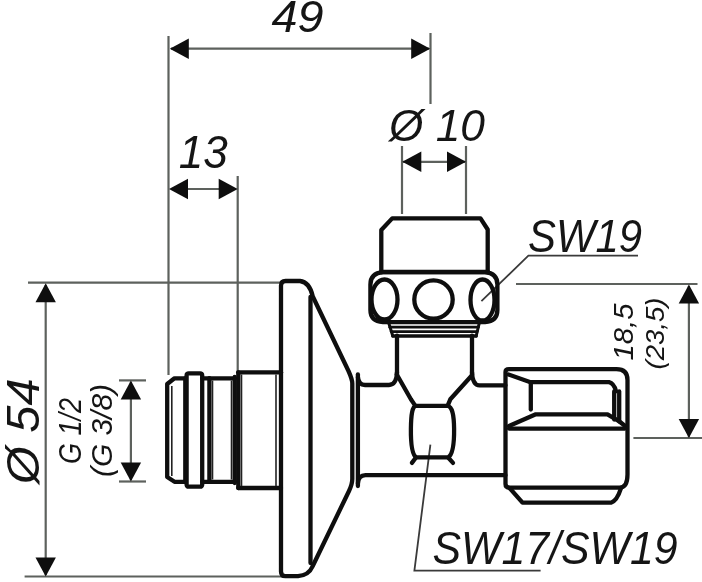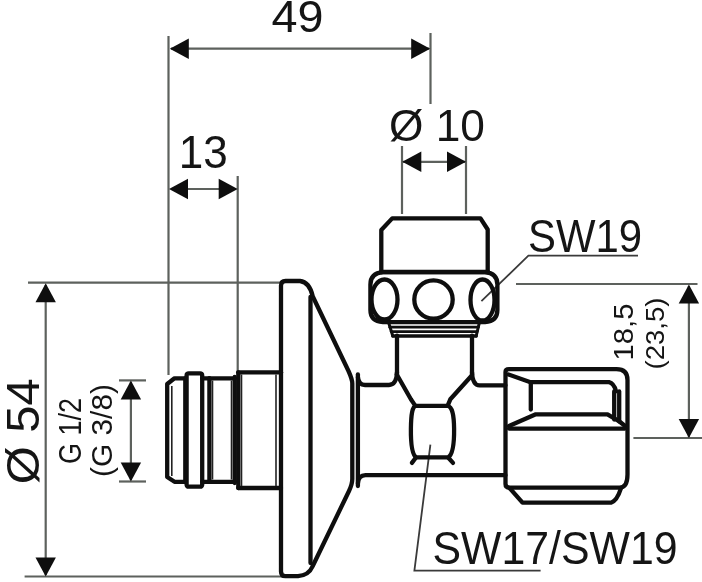--- a/index.html
+++ b/index.html
@@ -1,16 +1,16 @@
 <!DOCTYPE html>
 <html><head>
 <meta charset="utf-8">
 <style>
   html,body{margin:0;padding:0;background:#ffffff;}
-  #wrap{width:702px;height:582px;position:relative;overflow:hidden;}
+  #wrap{width:702px;height:582px;position:relative;overflow:hidden;font-style:italic;}
   svg{display:block;}
   text{font-family:"Liberation Sans", sans-serif;fill:#151515;}
 </style>
 </head>
 <body>
 <div id="wrap">
 <svg width="702" height="582" viewBox="0 0 702 582">
 
   <g stroke="#5d615d" stroke-width="2.2" fill="none" stroke-linecap="butt">
 

